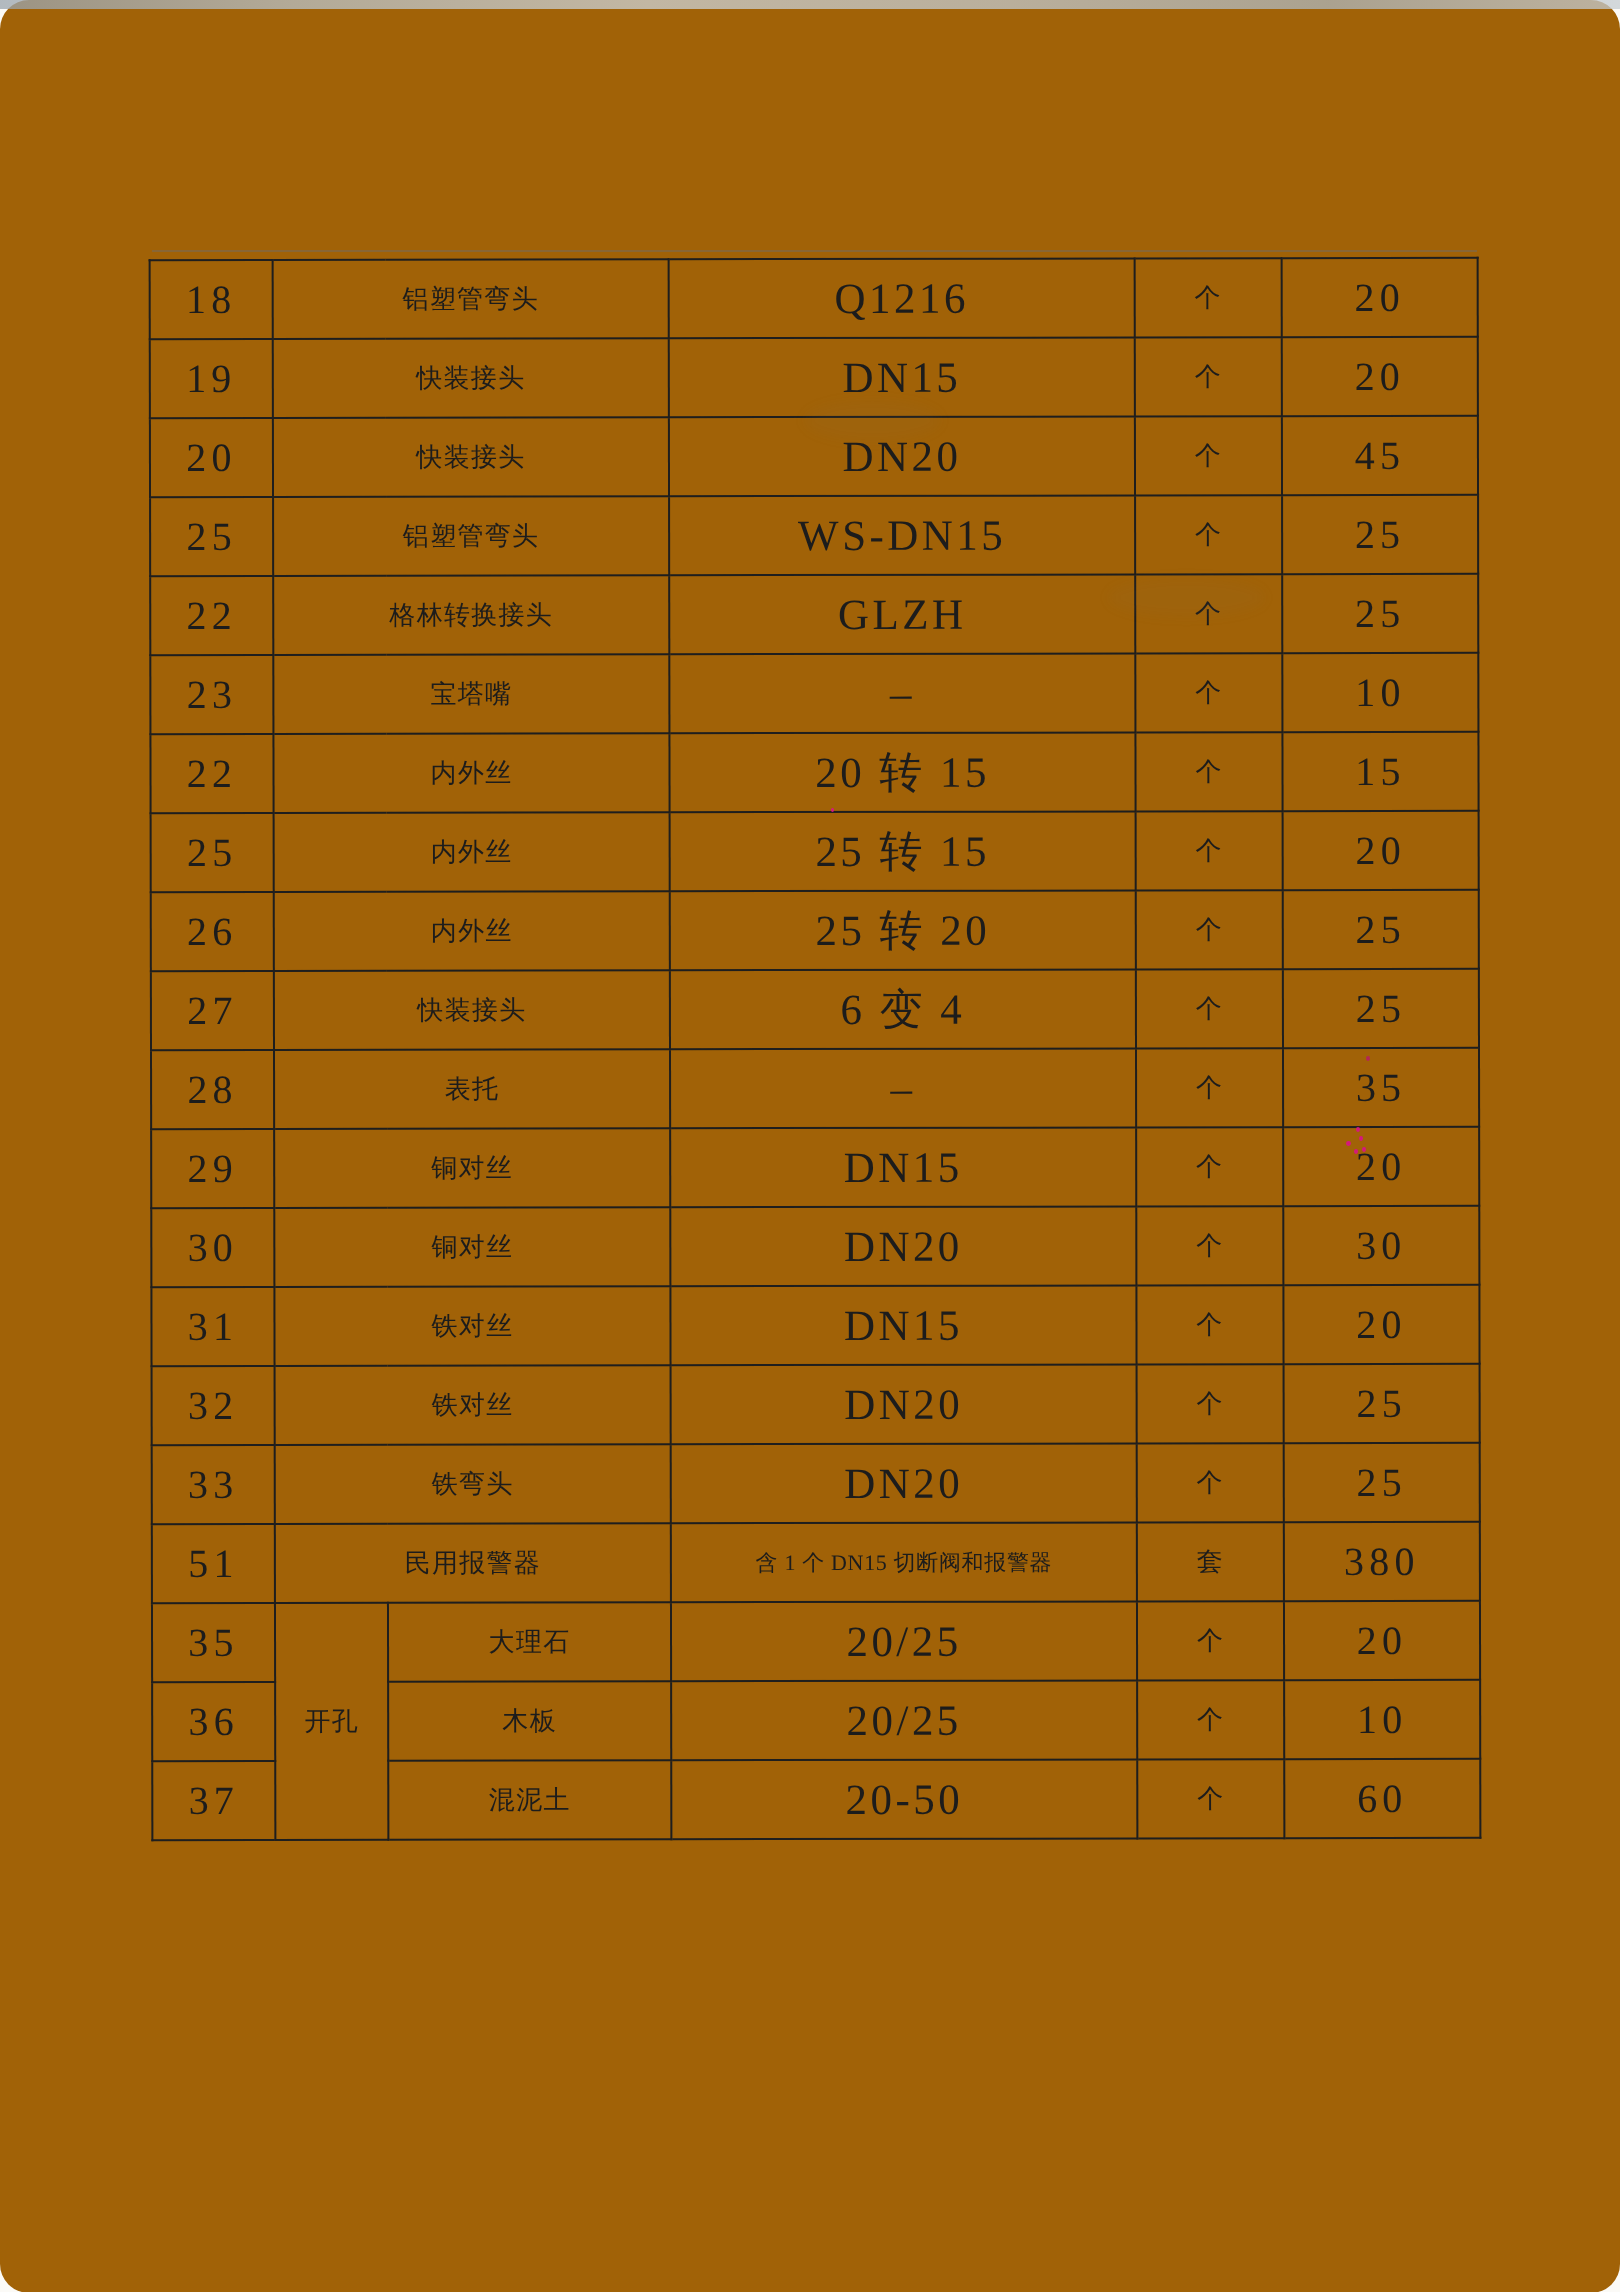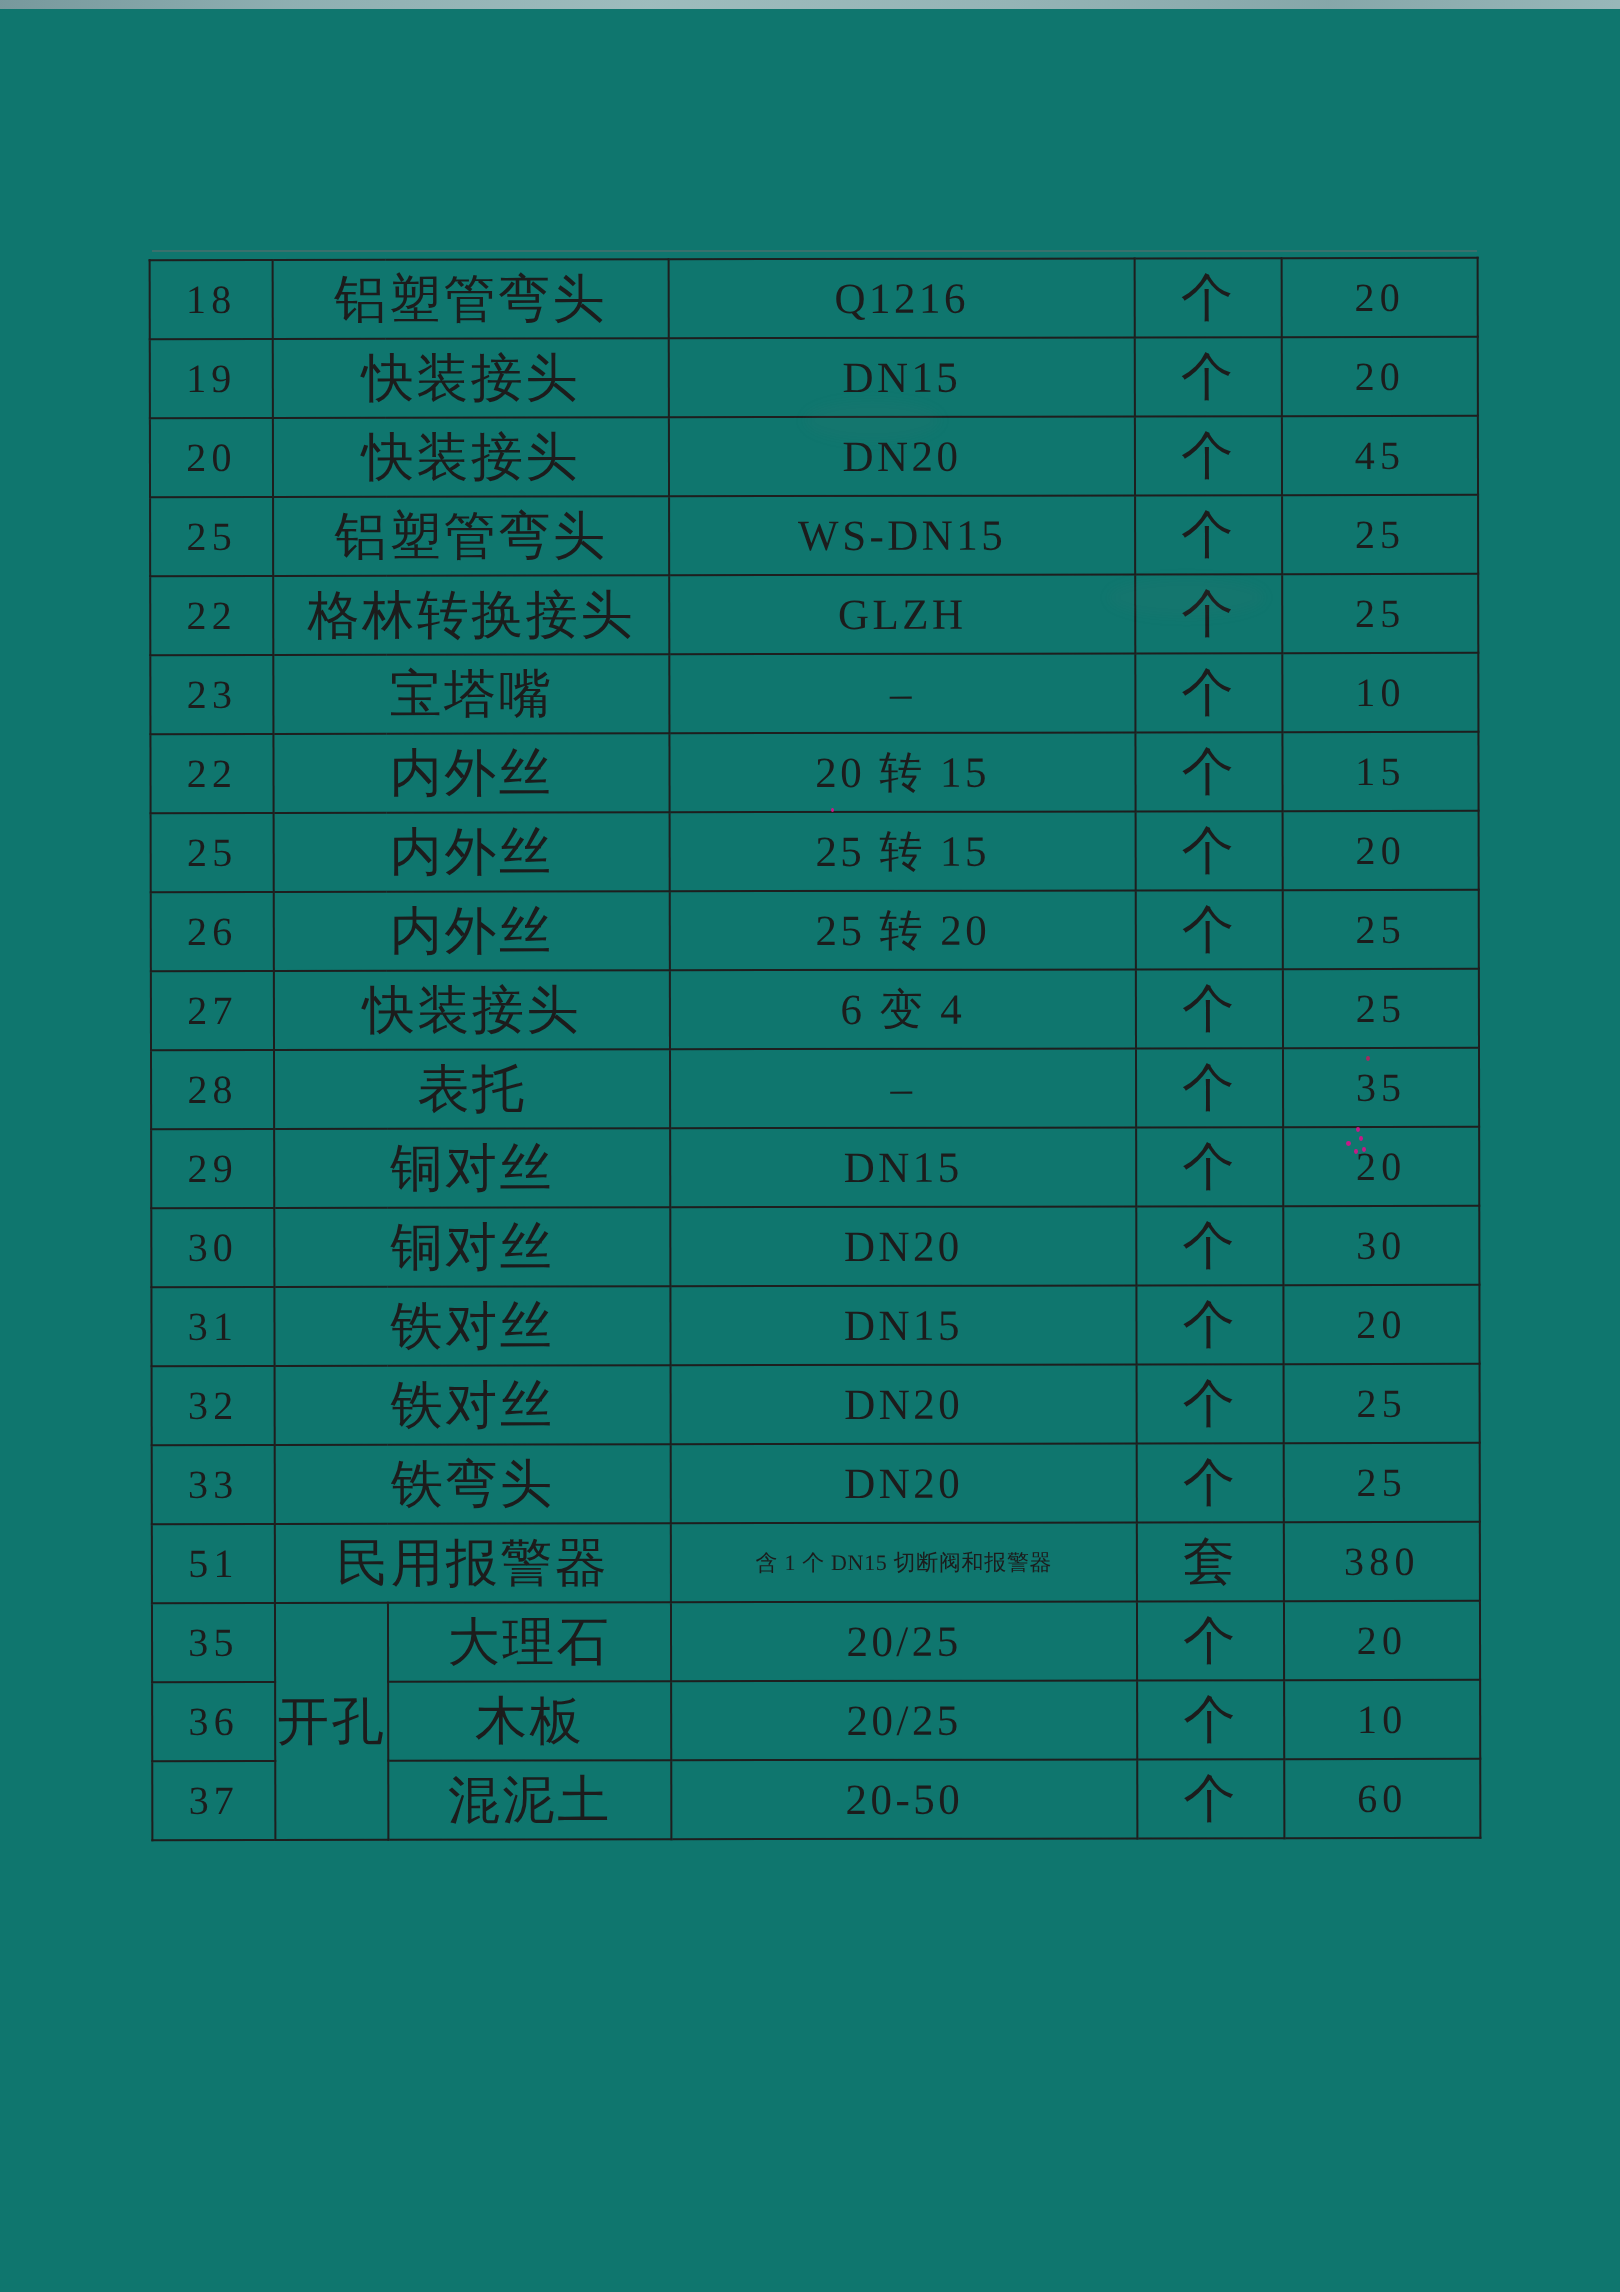--- a/index.html
+++ b/index.html
@@ -9,21 +9,22 @@
     height: 2293px;
     background: #fbfaf7;
     font-family: "Liberation Serif", "DejaVu Serif", serif;
     color: #1c1c1c;
     position: relative;
     overflow: hidden;
   }
   .page {
     position: absolute;
     inset: 0;
-    background: #0f766e;
+    background: #a16207;
+    border-radius: 29px;
   }
   
   .scan-strip {
     position: absolute;
     left: 0; top: 0;
     width: 1620px; height: 8.8px;
     background: linear-gradient(90deg,
       #9aa4ac 0%, #b9c2c8 18%, #cdd3d7 40%,
       #c2c9ce 62%, #aeb7bd 82%, #c6cdd2 100%);
     opacity: .75;
@@ -56,21 +57,21 @@
   table.grid tr { height: 79px; }
   .num {
     font-size: 40px;
     letter-spacing: 0.13em;
   }
   .spec {
     font-size: 43px;
     letter-spacing: 0.08em;
   }
   .cjk {
-    font-size: 52px;
+    font-size: 26px;
     letter-spacing: 0.05em;
   }
   .small {
     font-size: 22px;
     letter-spacing: 0.03em;
   }
   
   .speck {
     position: absolute;
     border-radius: 50%;

